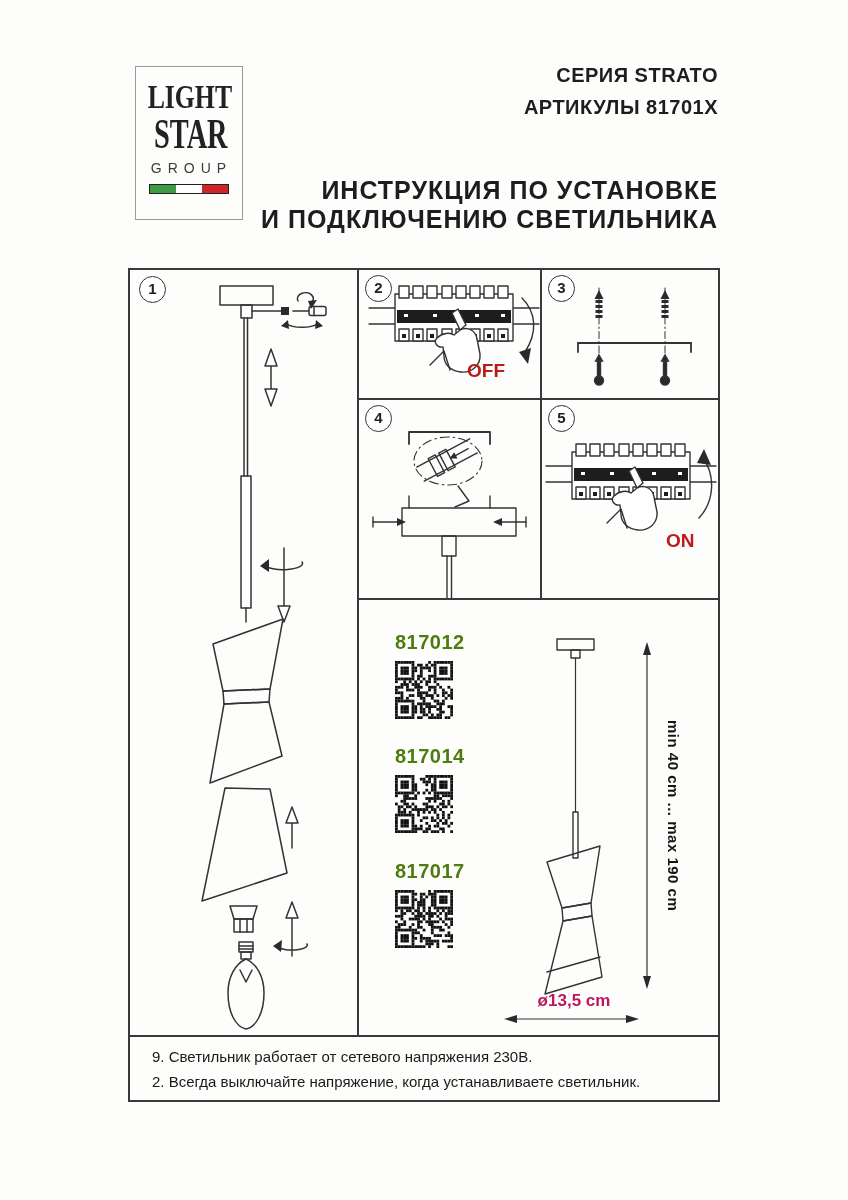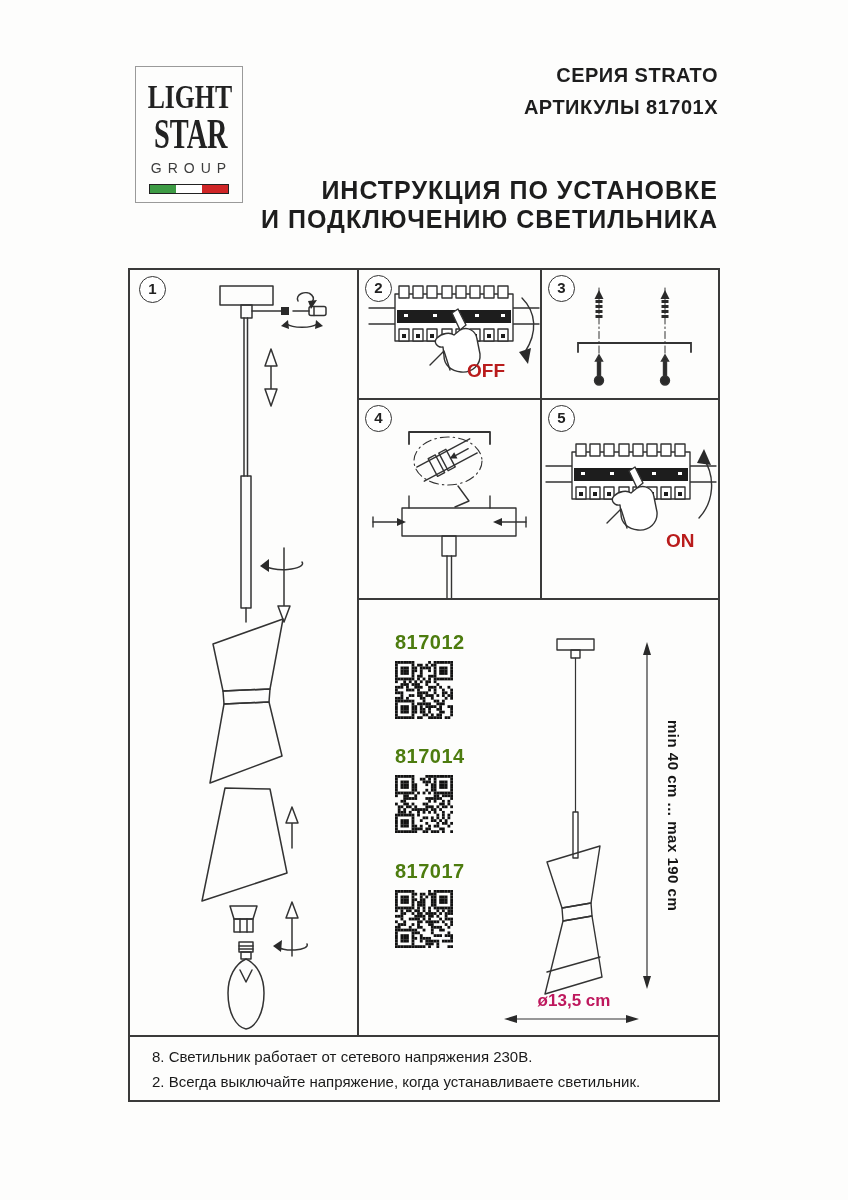--- a/index.html
+++ b/index.html
@@ -1,20 +1,20 @@
 <!DOCTYPE html>
 <html><head>
 <meta charset="utf-8">
 <style>
   html,body{margin:0;padding:0;background:#e8e8e8;}
   #page{position:relative;width:848px;height:1200px;background:#fdfdfc;overflow:hidden;
         font-family:"Liberation Sans","DejaVu Sans",sans-serif;color:#1d1d1d;}
   .abs{position:absolute;}
   
-  #logo-box{left:135px;top:66px;width:108px;height:137px;border:1.5px solid #9a9a9a;box-sizing:border-box;text-align:center;}
+  #logo-box{left:135px;top:66px;width:108px;height:154px;border:1.5px solid #9a9a9a;box-sizing:border-box;text-align:center;}
   .logo-line{font-family:"Liberation Serif","DejaVu Serif",serif;font-weight:700;color:#222;line-height:1;}
   #logo-light{margin-top:14px;font-size:33px;transform:scaleX(0.78);}
   #logo-star{font-size:43px;margin-top:-2px;transform:scaleX(0.66);}
   #logo-group{font-size:14px;letter-spacing:6px;margin-top:5px;margin-left:5px;color:#3c3c3c;font-family:"Liberation Sans",sans-serif;font-weight:400;}
   #logo-flag{width:78px;height:8px;margin:8px auto 0;border:1px solid #222;display:flex;box-sizing:content-box;}
   #logo-flag span{flex:1;height:100%;display:block;}
   .hdr{right:130px;text-align:right;font-weight:700;white-space:nowrap;}
   .hdr-sm{font-size:20px;letter-spacing:0.5px;}
   .hdr-lg{font-size:25px;letter-spacing:1px;margin-top:25px;}
   
@@ -982,17 +982,17 @@
           <polygon points="145,419 158,415 158,423" fill="#2a2a2a" stroke="none"></polygon>
           <polygon points="280,419 267,415 267,423" fill="#2a2a2a" stroke="none"></polygon>
         </g>
       </svg>
       <div id="dim-v">min 40 cm ... max 190 cm</div>
       <div id="dim-h">ø13,5 cm</div>
     </div>
   </div>
 
   <div class="abs" id="footer">
-    <div class="note" style="top:11px;">8. Светильник работает от сетевого напряжения 230В.</div>
+    <div class="note" style="top:11px;">9. Светильник работает от сетевого напряжения 230В.</div>
     <div class="note" style="top:36px;">2. Всегда выключайте напряжение, когда устанавливаете светильник.</div>
   </div>
 
 </div>
 
 </body></html>

